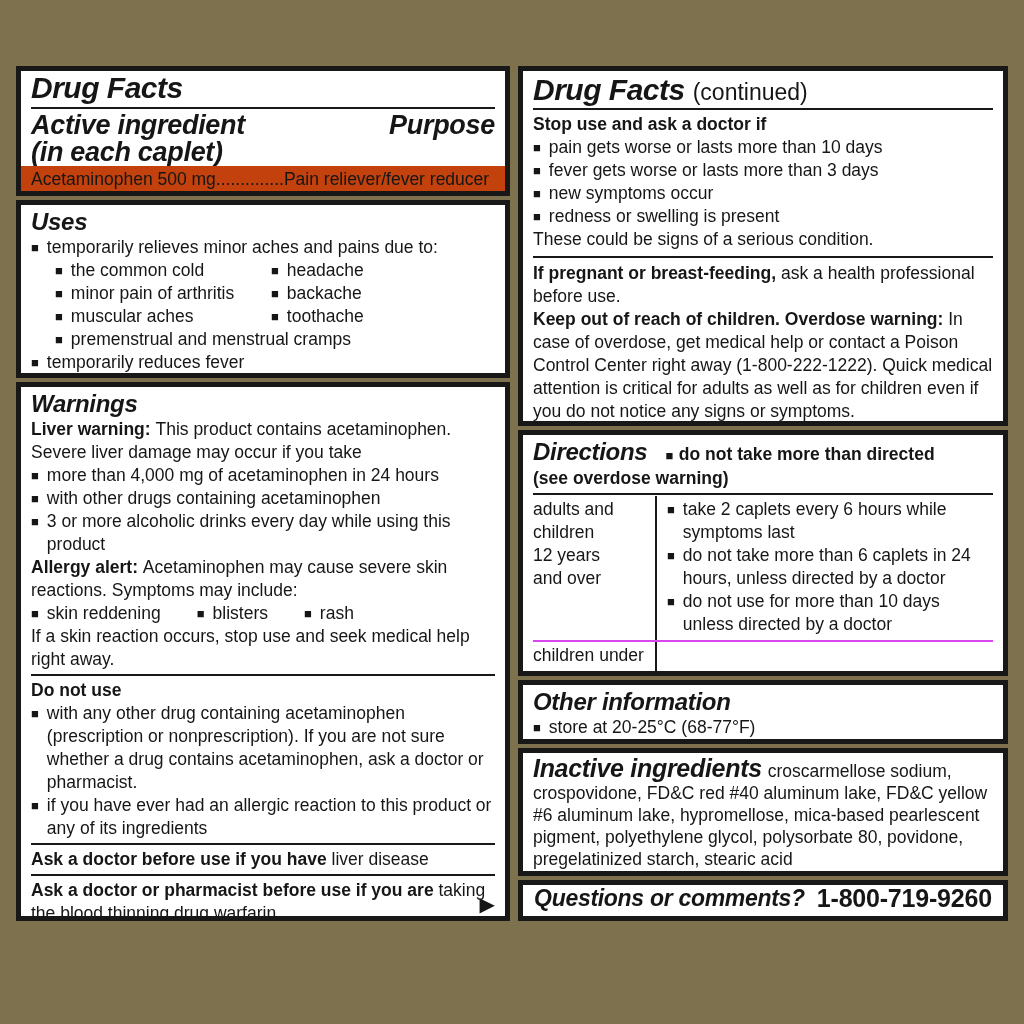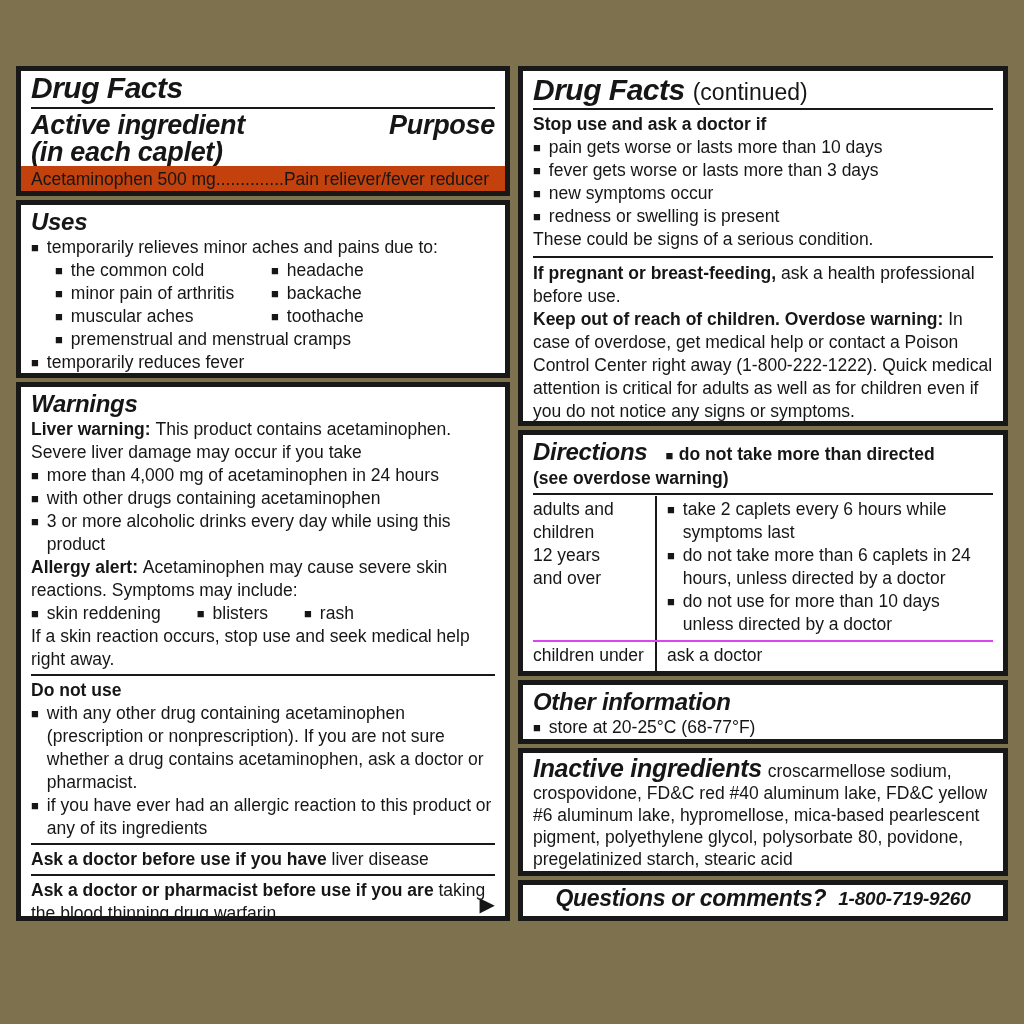--- a/index.html
+++ b/index.html
@@ -52,21 +52,21 @@
   .dtable{margin-top:1px;}
   .trow{display:flex;}
   .tc1{width:118px;flex:none;border-right:2px solid #181818;padding:2px 4px 4px 0;white-space:pre-line;}
   .tc2{flex:1;padding:2px 0 4px 10px;}
   .trow2{border-top:2px solid #d946ef;}
   .bx-other{height:64px;}
   .bx-inactive{height:128px;line-height:22px;}
   .bx-inactive .h-sec{font-size:25px;line-height:26px;margin-right:6px;}
   .bx-questions{height:41px;display:flex;align-items:center;gap:12px;padding-top:0;padding-bottom:4px;}
   .bx-questions .h-sec{font-size:23px;}
-  .phone{font-weight:700;font-size:19px;letter-spacing:-0.2px;font-style:italic;}
+  .phone{font-weight:700;font-size:25px;letter-spacing:-0.2px;}
   .title-row{white-space:nowrap;}
 </style>
 </head>
 <body>
 
 <div class="label">
 
   <div class="col col-left">
 
     <section class="box bx-active">
@@ -206,21 +206,20 @@
                 <span>do not take more than 6 caplets in 24 hours, unless directed by a doctor</span>
               </div>
             <div class="bl">
                 <span>do not use for more than 10 days unless directed by a doctor</span>
               </div>
           </div>
         </div>
         <div class="trow trow2">
           <div class="tc1">children under
 12 years</div>
-          <div class="tc2">ask a doctor</div>
         </div>
       </div>
     </section>
 
     <section class="box bx-other">
       <div class="h-sec">Other information</div>
       <div class="bl">
           <span>store at 20-25°C (68-77°F)</span>
         </div>
     </section>

